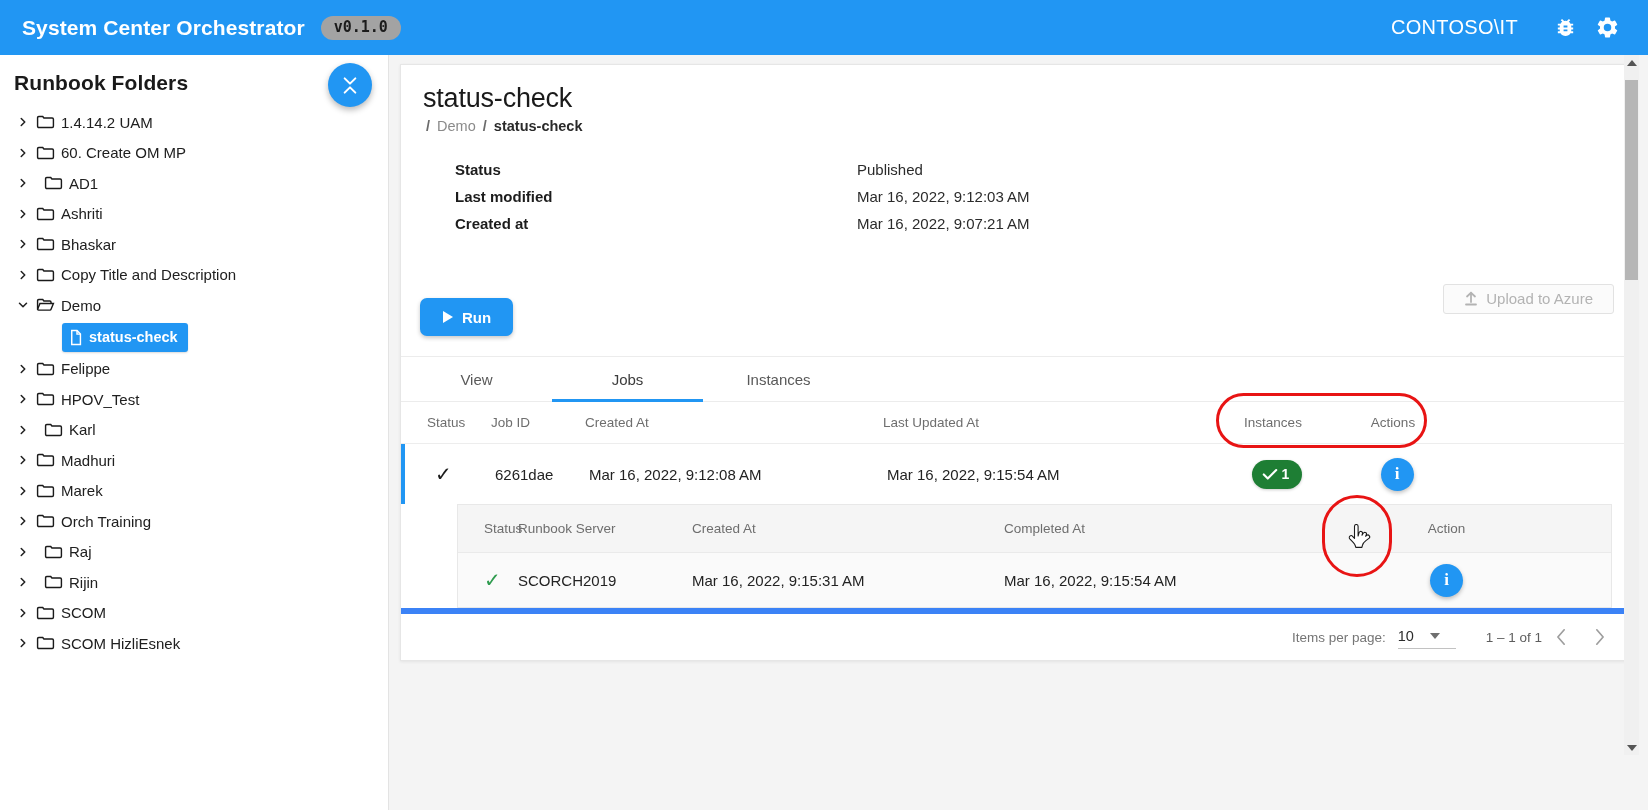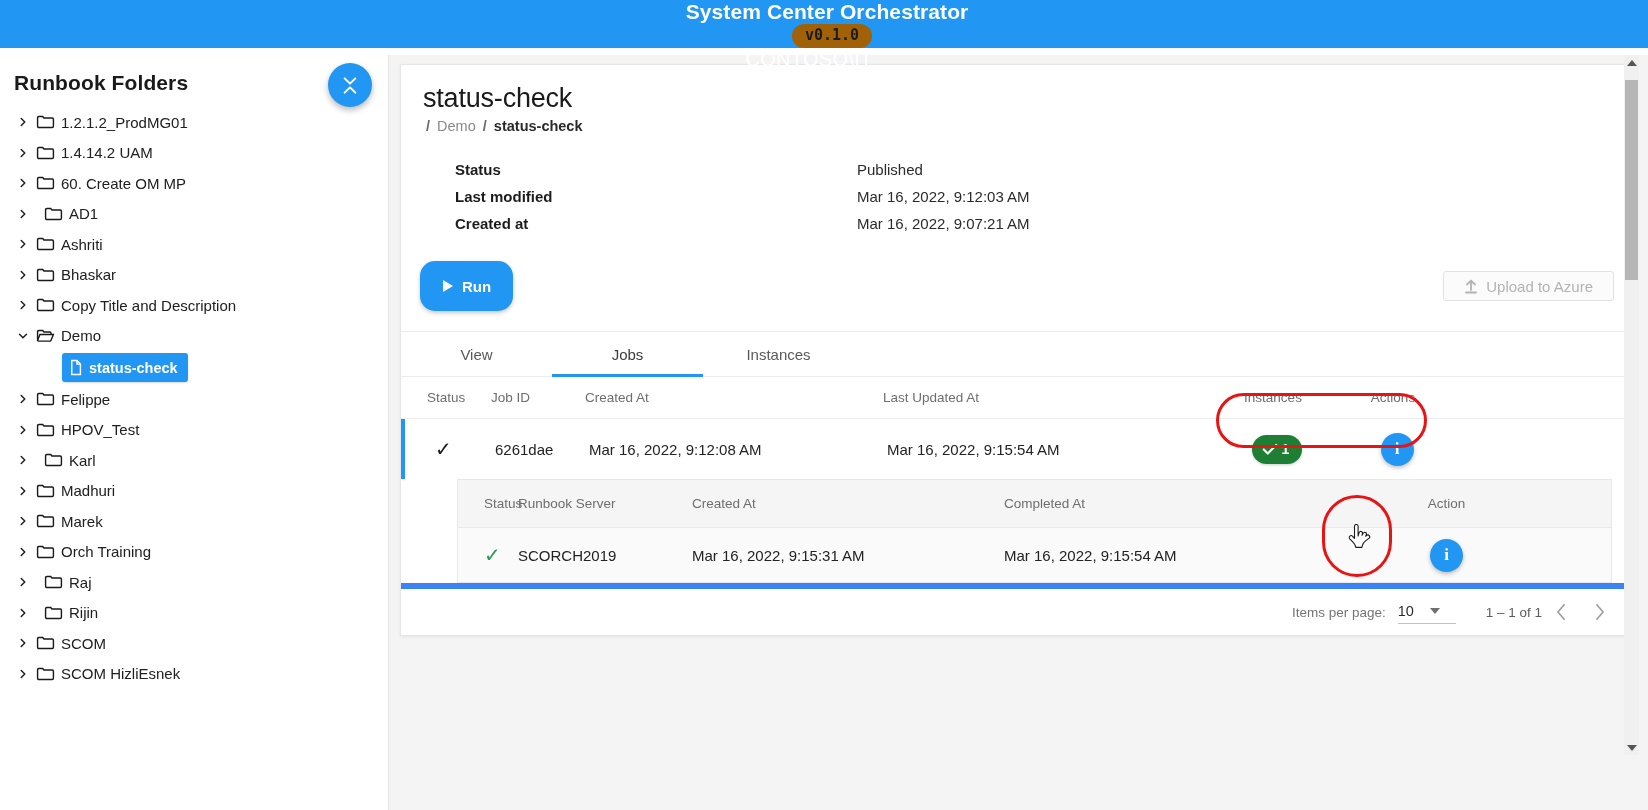--- a/index.html
+++ b/index.html
@@ -8,37 +8,36 @@
     width: 1648px; height: 810px;
     overflow: hidden;
     background: #ffffff;
     font-family: "Liberation Sans", sans-serif;
     -webkit-font-smoothing: antialiased;
   }
 
   
   .topbar {
     position: absolute; left: 0; top: 0;
-    width: 1648px; height: 48px;
+    width: 1648px; height: 55px;
     background: #2196f3;
     display: flex; align-items: center;
     padding: 0 16px;
     z-index: 40;
-    flex-direction: column;
   }
   .app-title {
     color: #ffffff;
     font-size: 21px;
     font-weight: bold;
     letter-spacing: .1px;
     margin-left: 6px;
   }
   .version-chip {
     margin-left: 16px;
-    background: #a16207;
+    background: #a3a3a3;
     color: #1b1b1b;
     font-family: "DejaVu Sans Mono", monospace;
     font-size: 15px;
     font-weight: bold;
     border-radius: 13px;
     padding: 4px 13px 5px;
     line-height: 1;
   }
   .topbar-spacer { flex: 1; }
   .user-name {
@@ -196,26 +195,27 @@
   .meta-val { color: #2b2b2b; }
 
   .action-bar {
     display: flex; align-items: center;
     padding: 24px 22px 20px 19px;
   }
   .btn-run {
     background: #2196f3; color: #fff;
     border: none;
     font-size: 15px; font-weight: bold;
-    padding: 0 22px; height: 50px;
-    border-radius: 15px;
+    padding: 0 22px; height: 38px;
+    border-radius: 7px;
     display: inline-flex; align-items: center;
     box-shadow: 0 2px 4px rgba(0,0,0,.22);
     cursor: pointer;
     font-family: "Liberation Sans", sans-serif;
+    margin-top: 37px;
   }
   .btn-run .play { margin-right: 8px; display: flex; }
   .spacer { flex: 1; }
   .btn-upload {
     background: #fbfbfb; color: #b3b3b3;
     border: 1px solid #e2e2e2;
     font-size: 15px;
     padding: 0 20px; height: 30px;
     border-radius: 3px;
     display: inline-flex; align-items: center;
@@ -385,33 +385,20 @@
       <path d="M19.14 12.94c.04-.3.06-.61.06-.94s-.02-.64-.07-.94l2.03-1.58a.49.49 0 0 0 .12-.61l-1.92-3.32a.49.49 0 0 0-.59-.22l-2.39.96a7.03 7.03 0 0 0-1.62-.94l-.36-2.54a.48.48 0 0 0-.48-.41h-3.84a.48.48 0 0 0-.48.41l-.36 2.54c-.59.24-1.13.56-1.62.94l-2.39-.96a.49.49 0 0 0-.59.22L2.74 8.87a.49.49 0 0 0 .12.61l2.03 1.58c-.05.3-.09.63-.09.94s.02.64.07.94l-2.03 1.58a.49.49 0 0 0-.12.61l1.92 3.32c.12.22.37.29.59.22l2.39-.96c.5.38 1.03.7 1.62.94l.36 2.54c.05.24.24.41.48.41h3.84c.24 0 .44-.17.48-.41l.36-2.54c.59-.24 1.13-.56 1.62-.94l2.39.96c.22.08.47 0 .59-.22l1.92-3.32a.49.49 0 0 0-.12-.61l-2.01-1.58zM12 15.6A3.6 3.6 0 1 1 12 8.4a3.6 3.6 0 0 1 0 7.2z"></path>
     </svg>
   </div>
 </div>
 
 <div class="sidebar">
   <div class="sidebar-title">Runbook Folders</div>
 
   <div class="tree">
 
-    <div class="tree-node">
-      <span class="tw-arrow">
-          <svg width="14" height="14" viewBox="0 0 24 24" fill="none" stroke="#222" stroke-width="2.6" stroke-linecap="round" stroke-linejoin="round">
-            <polyline points="9 18 15 12 9 6"></polyline>
-          </svg>
-        </span>
-      <span class="folder-icon">
-          <svg width="19" height="16" viewBox="0 0 24 20" fill="none" stroke="#1a1a1a" stroke-width="1.8">
-            <path d="M2 4.5a1.5 1.5 0 0 1 1.5-1.5h5L10 5h10.5A1.5 1.5 0 0 1 22 6.5v9a1.5 1.5 0 0 1-1.5 1.5h-17A1.5 1.5 0 0 1 2 15.5z"></path>
-          </svg>
-        </span>
-      <span class="node-label">1.2.1.2_ProdMG01</span>
-    </div>
 
     <div class="tree-node">
       <span class="tw-arrow">
           <svg width="14" height="14" viewBox="0 0 24 24" fill="none" stroke="#222" stroke-width="2.6" stroke-linecap="round" stroke-linejoin="round">
             <polyline points="9 18 15 12 9 6"></polyline>
           </svg>
         </span>
       <span class="folder-icon">
           <svg width="19" height="16" viewBox="0 0 24 20" fill="none" stroke="#1a1a1a" stroke-width="1.8">
             <path d="M2 4.5a1.5 1.5 0 0 1 1.5-1.5h5L10 5h10.5A1.5 1.5 0 0 1 22 6.5v9a1.5 1.5 0 0 1-1.5 1.5h-17A1.5 1.5 0 0 1 2 15.5z"></path>

